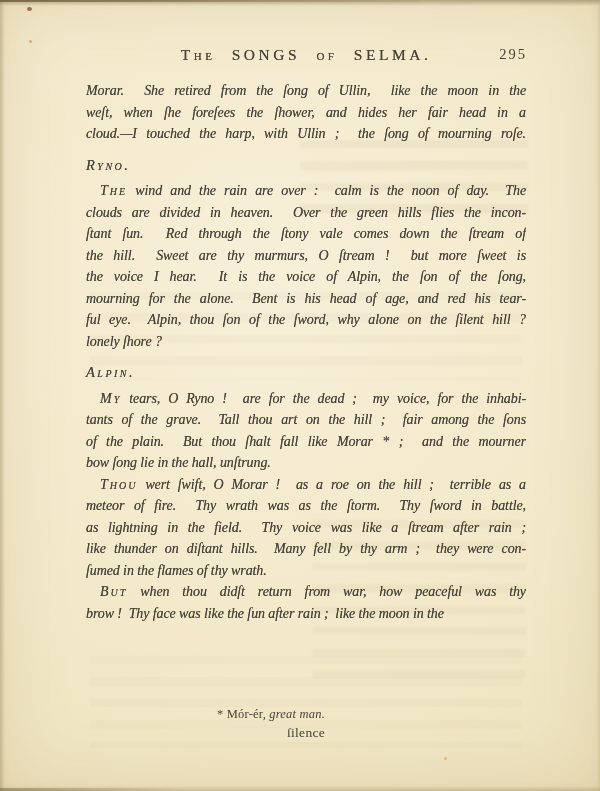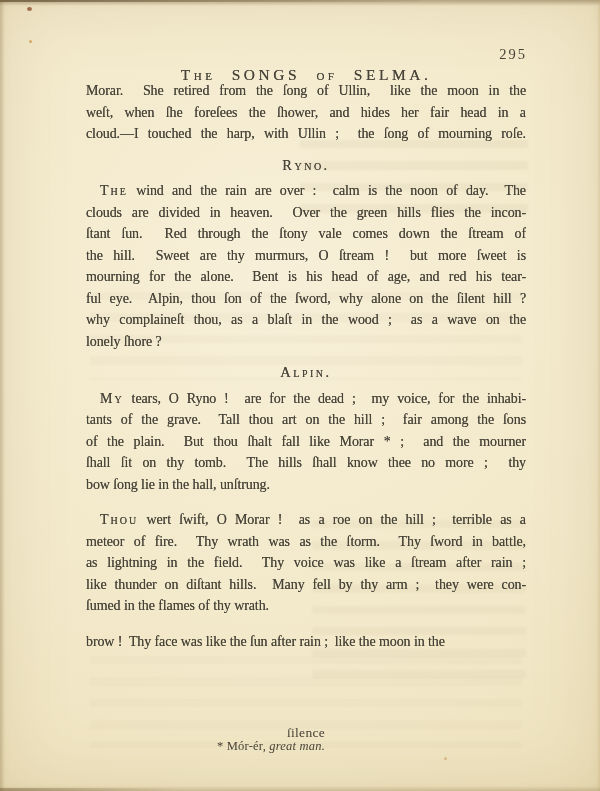--- a/index.html
+++ b/index.html
@@ -45,44 +45,43 @@
   .speck.s2{left:29px;top:40px;width:3px;height:3px;background:#c8852e;opacity:.6;}
   .speck.s3{left:444px;top:757px;width:3px;height:3px;background:#c89050;opacity:.5;}
   .speck.s4{left:289px;top:112px;width:2px;height:2px;background:#b07a3a;opacity:.45;}
 
   
   .header{position:absolute;top:44px;left:86px;width:440px;height:22px;}
   .running-title{
     text-align:center;font-variant:small-caps;font-size:15.5px;
     letter-spacing:3.5px;word-spacing:9px;line-height:22px;
     text-shadow:0 0 .5px rgba(71,67,56,.85);
-    margin-top:20px;
   }
   .page-number{position:absolute;right:-1px;top:2px;font-size:14.5px;letter-spacing:2px;}
 
   
-  .text-block{position:absolute;top:80px;left:86px;width:440px;}
+  .text-block{position:absolute;top:80px;left:86px;width:440px;font-style:italic;}
   .line{
     height:21.5px;line-height:21.5px;font-size:14px;letter-spacing:-.1px;
     text-align:justify;text-align-last:justify;white-space:pre-wrap;overflow:hidden;
     text-shadow:0 0 .5px rgba(71,67,56,.8);
   }
   .line.flush{text-align-last:left;}
   .line.indent{padding-left:14px;}
   .lead{font-variant:small-caps;letter-spacing:2px;}
   .heading{
     line-height:21.5px;font-size:14.5px;font-variant:small-caps;
-    letter-spacing:2.5px;text-align:center;margin:10px 0 4px 0;
+    letter-spacing:2.5px;text-align:left;margin:10px 0 4px 0;
     text-shadow:0 0 .5px rgba(71,67,56,.85);
   }
-  .para + .para{margin-top:14px;}
+  .para + .para{}
 
   .footnote{
     position:absolute;top:707px;left:86px;width:440px;text-align:center;
-    font-size:12.5px;transform:translateX(-35px);letter-spacing:.2px;margin-top:32px;
+    font-size:12.5px;transform:translateX(-35px);letter-spacing:.2px;
   }
   .footnote .it{font-style:italic;}
   .catchword{
     position:absolute;top:725px;left:86px;width:440px;text-align:center;
     font-size:13.5px;letter-spacing:.3px;
   }
 </style>
 </head>
 <body>
 
@@ -113,41 +112,41 @@
         <div class="line">Morar.  She retired from the ſong of Ullin,  like the moon in the</div>
         <div class="line">weſt, when ſhe foreſees the ſhower, and hides her fair head in a</div>
         <div class="line">cloud.—I touched the harp, with Ullin ;  the ſong of mourning roſe.</div>
       </div>
       <div class="heading">Ryno.</div>
       <div class="para">
         <div class="line indent"><span class="lead">The</span> wind and the rain are over :  calm is the noon of day.  The</div>
         <div class="line">clouds are divided in heaven.  Over the green hills flies the incon-</div>
         <div class="line">ſtant ſun.  Red through the ſtony vale comes down the ſtream of</div>
         <div class="line">the hill.  Sweet are thy murmurs, O ſtream !  but more ſweet is</div>
+        <div class="line">the voice I hear.  It is the voice of Alpin, the ſon of the ſong,</div>
         <div class="line">mourning for the alone.  Bent is his head of age, and red his tear-</div>
         <div class="line">ful eye.  Alpin, thou ſon of the ſword, why alone on the ſilent hill ?</div>
-        <div class="line">why complaineſt thou, as a blaſt in the wood ;  as a wave on the</div>
         <div class="line flush">lonely ſhore ?</div>
       </div>
       <div class="heading">Alpin.</div>
       <div class="para">
         <div class="line indent"><span class="lead">My</span> tears, O Ryno !  are for the dead ;  my voice, for the inhabi-</div>
         <div class="line">tants of the grave.  Tall thou art on the hill ;  fair among the ſons</div>
         <div class="line">of the plain.  But thou ſhalt fall like Morar * ;  and the mourner</div>
-        <div class="line">ſhall ſit on thy tomb.  The hills ſhall know thee no more ;  thy</div>
         <div class="line flush">bow ſong lie in the hall, unſtrung.</div>
       </div>
       <div class="para">
         <div class="line indent"><span class="lead">Thou</span> wert ſwift, O Morar !  as a roe on the hill ;  terrible as a</div>
         <div class="line">meteor of fire.  Thy wrath was as the ſtorm.  Thy ſword in battle,</div>
         <div class="line">as lightning in the field.  Thy voice was like a ſtream after rain ;</div>
         <div class="line">like thunder on diſtant hills.  Many fell by thy arm ;  they were con-</div>
         <div class="line flush">ſumed in the flames of thy wrath.</div>
       </div>
       <div class="para">
+        <div class="line indent"><span class="lead">But</span> when thou didſt return from war, how peaceful was thy</div>
         <div class="line flush">brow !  Thy face was like the ſun after rain ;  like the moon in the</div>
       </div>
     </div>
 
   <div class="footnote">
     <span>*</span>
     <span>Mór-ér,</span>
     <span class="it">great man.</span>
   </div>
 

